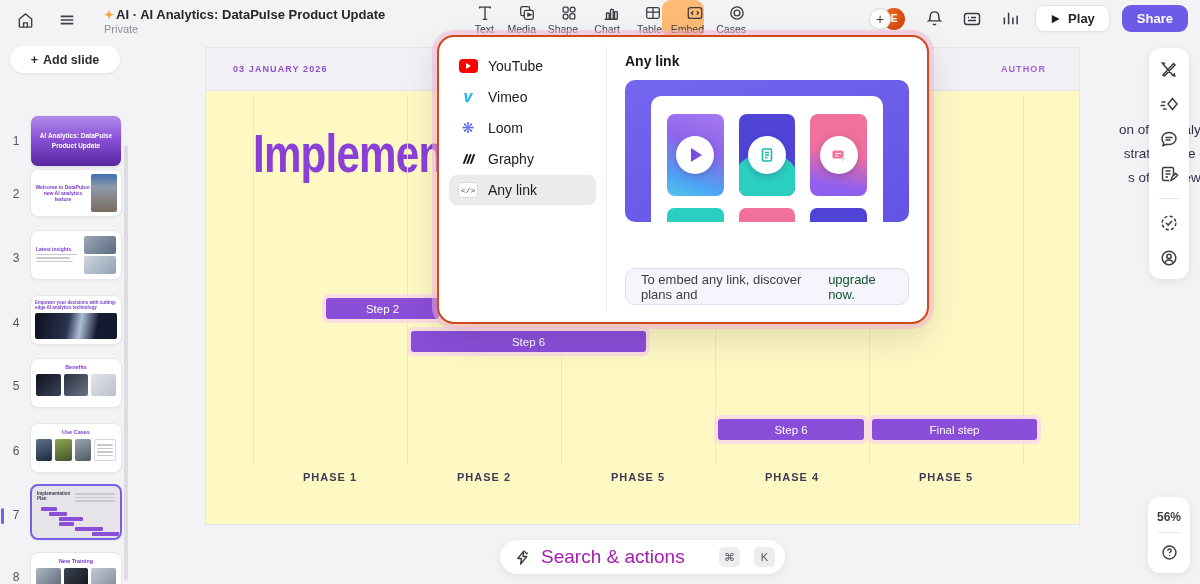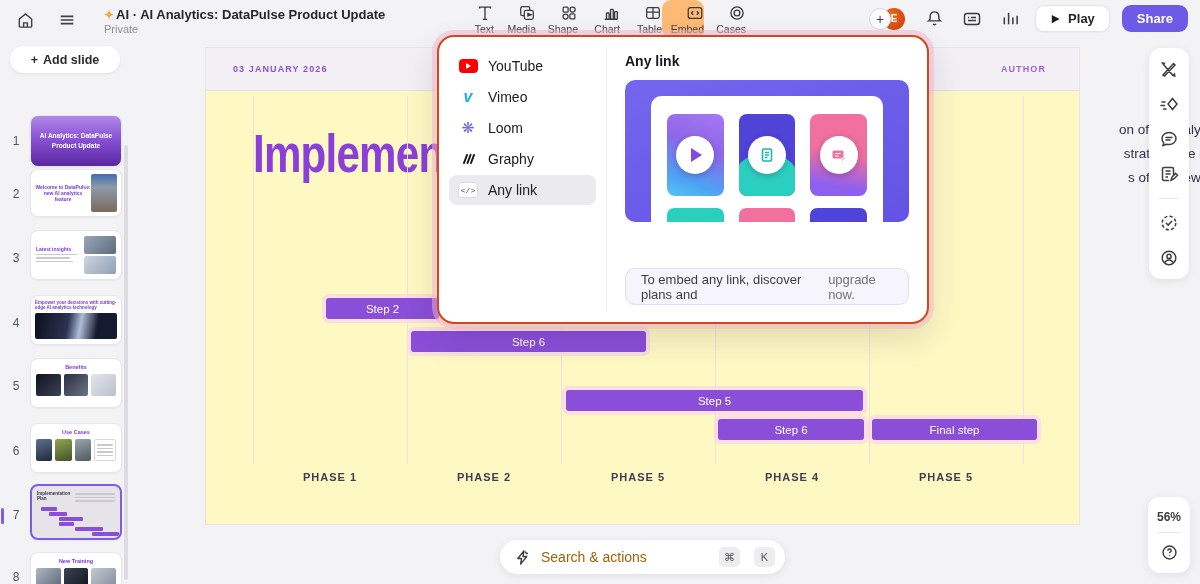--- a/index.html
+++ b/index.html
@@ -80,30 +80,30 @@
   .card { width:70px; height:82px; border-radius:8px; position:relative; overflow:hidden; }
   .card1 { background:linear-gradient(200deg,#a678f2 0%,#8e66ea 40%,#4da2f4 78%,#54c7ef 100%); }
   .card2 { background:#4f43d8; }
   .card2::after { content:""; position:absolute; left:-8px; bottom:-26px; width:70px; height:70px; border-radius:50%; background:#2bcfc0; }
   .card3 { background:linear-gradient(190deg,#f2709c 0%,#ee6f9f 48%,#8f5ff0 85%); }
   .card-circle { position:absolute; left:50%; top:50%; transform:translate(-50%,-50%); width:38px; height:38px; border-radius:50%; background:#fff; box-shadow:0 2px 6px rgba(30,20,70,.25); display:flex; align-items:center; justify-content:center; z-index:2; }
   .play-tri { width:0; height:0; border-left:11px solid #7c4be0; border-top:7px solid transparent; border-bottom:7px solid transparent; margin-left:3px; }
   .row2 { display:flex; gap:15px; justify-content:center; margin-top:12px; }
   .row2 i { width:70px; height:20px; border-radius:7px 7px 0 0; }
   .upgrade { position:absolute; left:18px; right:18px; top:231px; height:37px; background:#f6f4fd; border:1px solid #e2dcf6; border-radius:10px; display:flex; align-items:center; padding:0 15px; font-size:13px; color:#3d3d45; gap:4px; }
-  .upgrade a { color:#737373; cursor:pointer; text-decoration:none; }
+  .upgrade a { color:#14532d; cursor:pointer; text-decoration:none; }
 
   
   .right-bar { position:absolute; left:1149px; top:48px; width:40px; background:#fff; border-radius:12px; box-shadow:0 2px 8px rgba(0,0,0,.08); padding:10px 0; display:flex; flex-direction:column; align-items:center; gap:13px; z-index:40; }
   .rb-icon { width:22px; height:22px; display:flex; align-items:center; justify-content:center; color:#3d3d45; cursor:pointer; }
   .rb-div { width:20px; height:1px; background:#e8e8ec; }
 
   
   .searchbar { position:absolute; left:500px; top:540px; width:285px; height:34px; background:#fff; border-radius:17px; box-shadow:0 2px 8px rgba(0,0,0,.08); display:flex; align-items:center; padding:0 10px 0 14px; gap:10px; z-index:40; cursor:text; }
-  .search-label { font-size:14px; color:#a16207; flex:1; }
+  .search-label { font-size:19px; color:#a21caf; flex:1; }
   .key { min-width:21px; height:20px; background:#ededf0; border-radius:5px; font-size:11px; color:#55555e; display:flex; align-items:center; justify-content:center; padding:0 4px; margin-left:4px; }
   .zoom-panel { position:absolute; left:1148px; top:497px; width:42px; height:76px; background:#fff; border-radius:12px; box-shadow:0 2px 8px rgba(0,0,0,.08); display:flex; flex-direction:column; align-items:center; padding-top:13px; gap:8px; z-index:40; }
   .zoom-val { font-size:12px; font-weight:bold; color:#3d3d45; }
   .zoom-div { width:22px; height:1px; background:#e8e8ec; }
 </style>
 </head>
 <body>
 
 <div class="topbar">
   <div class="tb-left">
@@ -328,21 +328,20 @@
 
   <div class="gridline" style="left:47px"></div>
   <div class="gridline" style="left:201px"></div>
   <div class="gridline" style="left:355px"></div>
   <div class="gridline" style="left:509px"></div>
   <div class="gridline" style="left:663px"></div>
   <div class="gridline" style="left:817px"></div>
 
   <div class="gbar" style="left:120px; top:250px; width:113px">Step 2</div>
   <div class="gbar" style="left:205px; top:283px; width:235px">Step 6</div>
-  <div class="gbar" style="left:360px; top:342px; width:297px">Step 5</div>
   <div class="gbar" style="left:512px; top:371px; width:146px">Step 6</div>
   <div class="gbar" style="left:666px; top:371px; width:165px">Final step</div>
 
   <div class="phase" style="left:47px">PHASE 1</div>
   <div class="phase" style="left:201px">PHASE 2</div>
   <div class="phase" style="left:355px">PHASE 5</div>
   <div class="phase" style="left:509px">PHASE 4</div>
   <div class="phase" style="left:663px">PHASE 5</div>
 </div>
 

